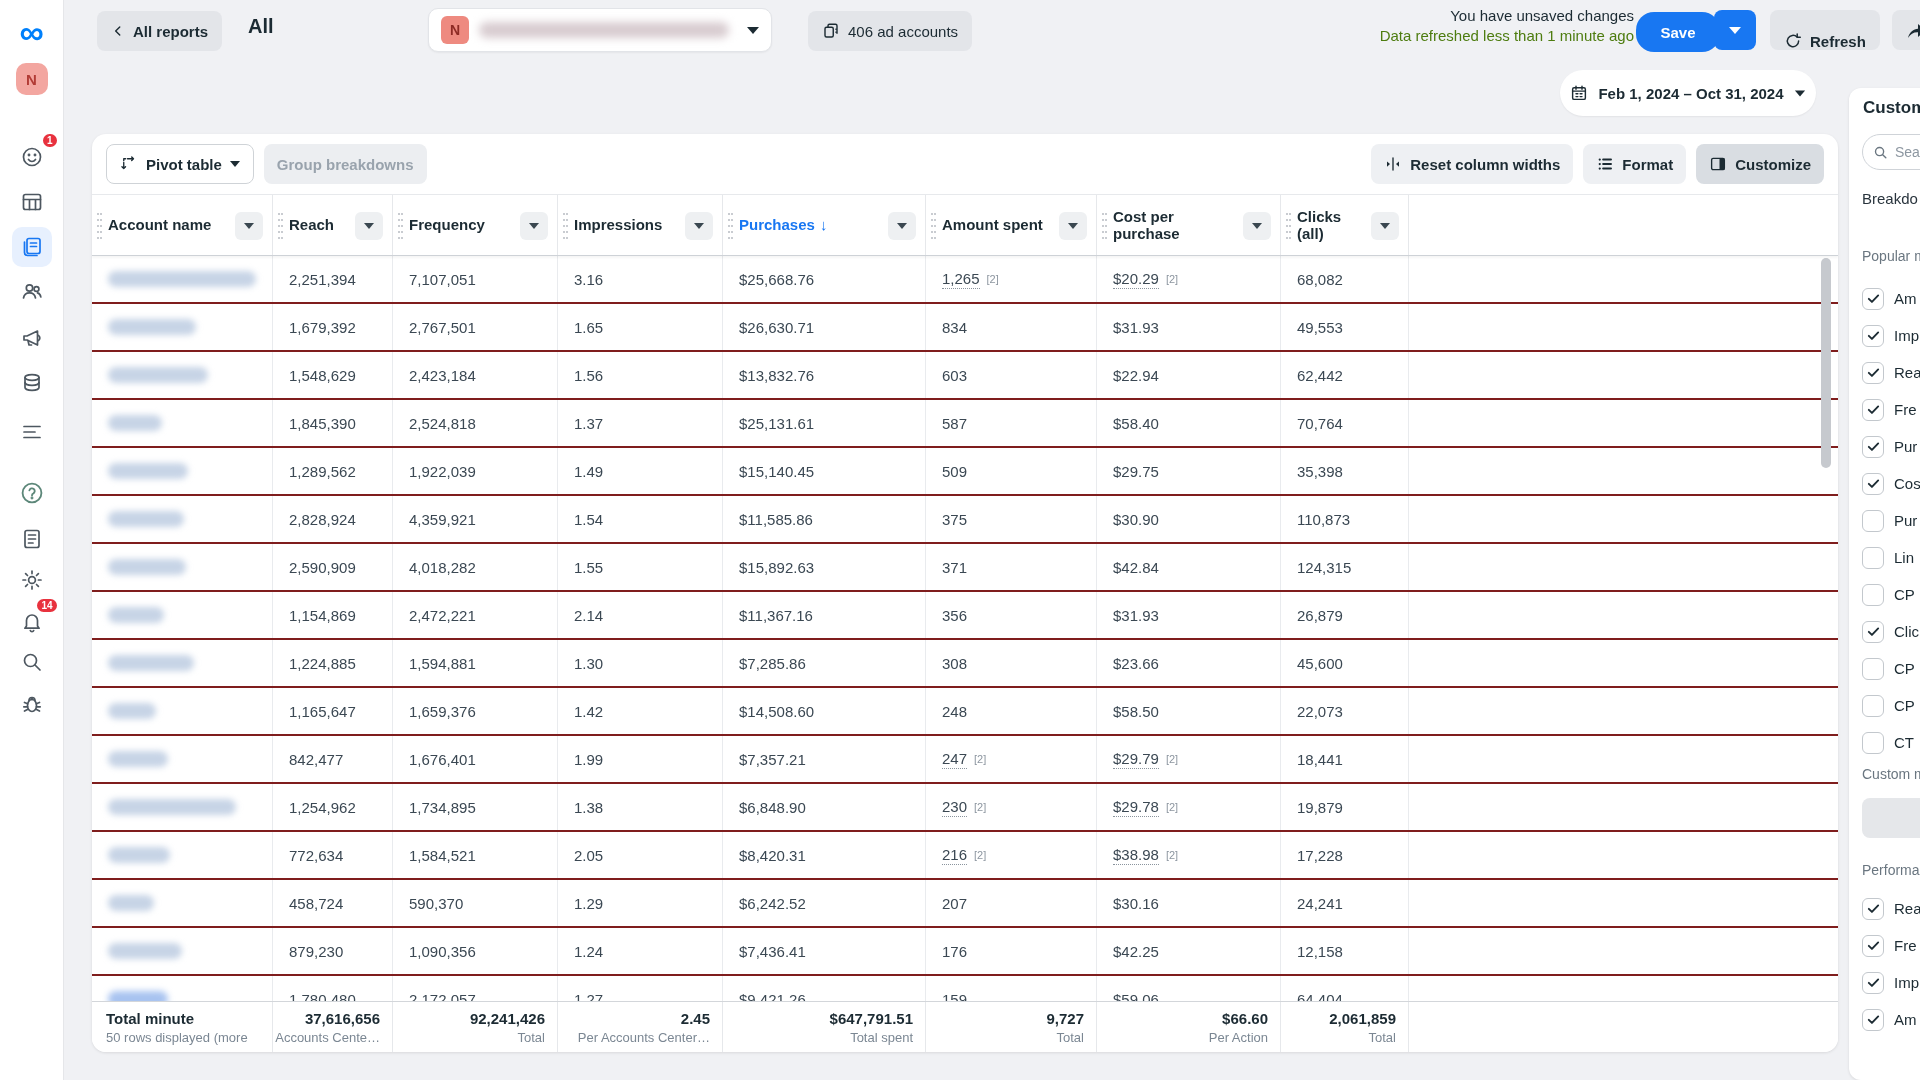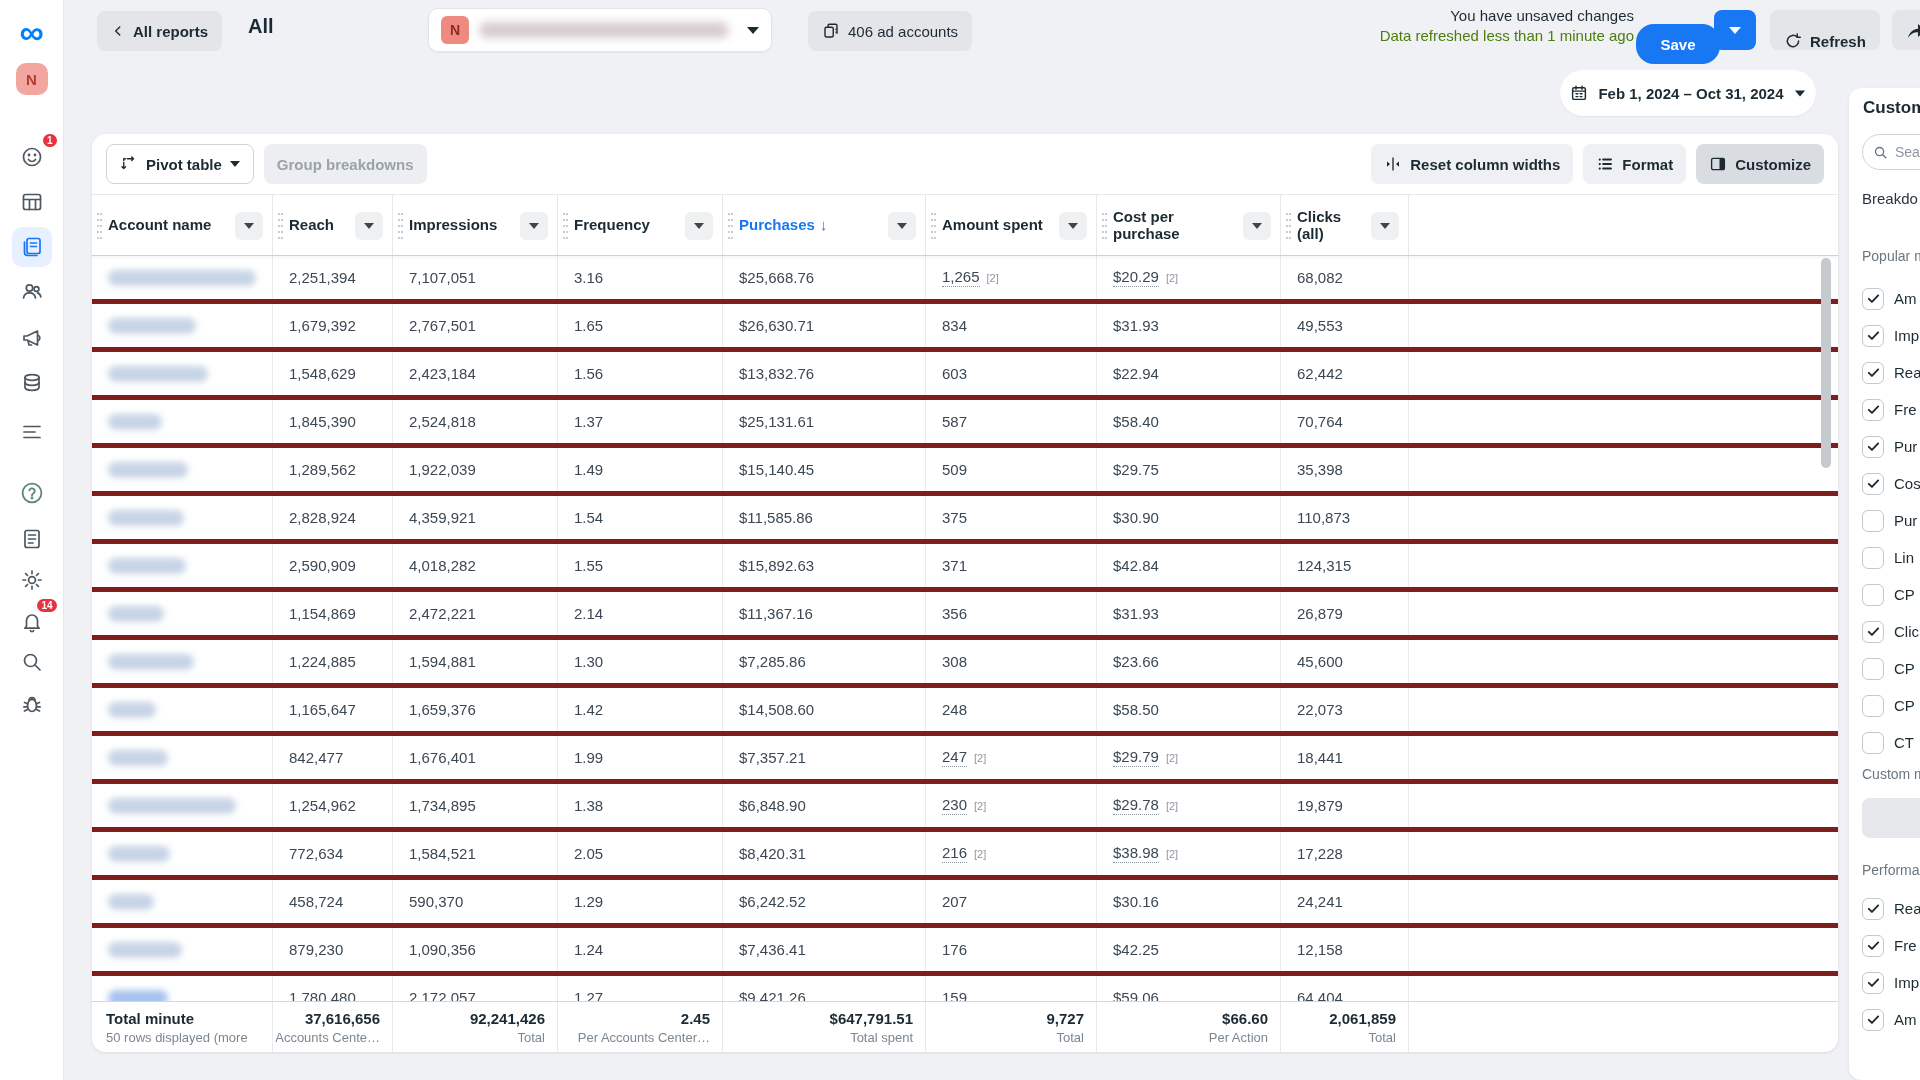--- a/index.html
+++ b/index.html
@@ -79,21 +79,21 @@
                 background-image:repeating-linear-gradient(to bottom,#c9ccd1 0 2px,transparent 2px 6px),
                                  repeating-linear-gradient(to bottom,#c9ccd1 0 2px,transparent 2px 6px);
                 background-size:2px 100%,2px 100%; background-position:0 0,3px 0; background-repeat:no-repeat; }
   .dd-btn { position:absolute; right:9px; top:17px; width:28px; height:28px; background:#eef0f2;
             border-radius:6px; display:flex; align-items:center; justify-content:center; }
   .dd-btn .caret-sm { border-top-color:#3a4750; }
   .th.sorted { color:#1877f2; }
   .sort-arrow { color:#1877f2; font-weight:bold; margin-left:5px; }
 
   .tbody { position:absolute; left:0; top:122px; width:100%; height:745px; overflow:hidden; background:#fff; }
-  .t-row { height:48px; border-bottom:5px solid #7f1d1d; }
+  .t-row { height:48px; border-bottom:2px solid #7f1d1d; }
   .t-cell { display:flex; align-items:center; padding:0 16px; font-size:15px; color:#3b4853;
             border-left:1px solid #e9ebee; white-space:nowrap; overflow:hidden; }
   .t-cell:first-child { border-left:none; border-right:1px solid #dcdfe3; margin-right:-1px; }
   .acct-blur { height:16px; border-radius:8px; background:#c7d4e6; filter:blur(3px); }
   .acct-blur.blue { background:#a8c3f0; }
   .val.dotted { border-bottom:1px dotted #8a949d; padding-bottom:1px; }
   .note { font-size:11px; color:#8d96a0; margin-left:7px; }
 
   .tfoot { position:absolute; left:0; top:867px; width:100%; height:51px; background:#fff;
            border-top:1px solid #d3d6da; z-index:3; }
@@ -248,21 +248,21 @@
           <path d="M8 7V5a2 2 0 0 1 2-2h8a2 2 0 0 1 2 2v10M18.5 9.5h.01M18.5 13.5h.01"></path>
         </svg>
       <span>406 ad accounts</span>
     </div>
 
     <div class="topbar-el status-block" style="left:1248px;top:7px;width:386px;">
       <div class="status-main">You have unsaved changes</div>
       <div class="status-sub">Data refreshed less than 1 minute ago</div>
     </div>
 
-    <div class="topbar-el btn-blue" style="left:1636px;top:24px;width:84px;height:40px;border-radius:18px;">
+    <div class="topbar-el btn-blue" style="left:1636px;top:12px;width:84px;height:40px;border-radius:18px;">
         <span>Save</span>
       </div>
     <div class="topbar-el btn-blue" style="left:1714px;top:10px;width:42px;height:40px;">
       <div class="caret" style="border-top-color:#fff;"></div>
     </div>
 
     <div class="topbar-el gray-btn" style="left:1770px;top:10px;">
       <svg width="18" height="18" viewBox="0 0 24 24" style="stroke:#1c2b33;fill:none;stroke-width:2;stroke-linecap:round;stroke-linejoin:round;">
           <path d="M19.5 12a7.5 7.5 0 1 1-2.1-5.2"></path>
           <path d="M17.6 2.8v4.1h4.1"></path>
@@ -336,28 +336,28 @@
         </div>
       <div class="th">
           <span class="handle"></span>
           <span>Reach</span>
           <span class="dd-btn">
             <span class="caret-sm"></span>
           </span>
         </div>
       <div class="th">
           <span class="handle"></span>
-          <span>Impressions</span>
+          <span>Frequency</span>
           <span class="dd-btn">
             <span class="caret-sm"></span>
           </span>
         </div>
       <div class="th">
           <span class="handle"></span>
-          <span>Frequency</span>
+          <span>Impressions</span>
           <span class="dd-btn">
             <span class="caret-sm"></span>
           </span>
         </div>
       <div class="th sorted">
           <span class="handle"></span>
           <span>Purchases</span>
           <span class="sort-arrow">↓</span>
           <span class="dd-btn">
             <span class="caret-sm"></span>

